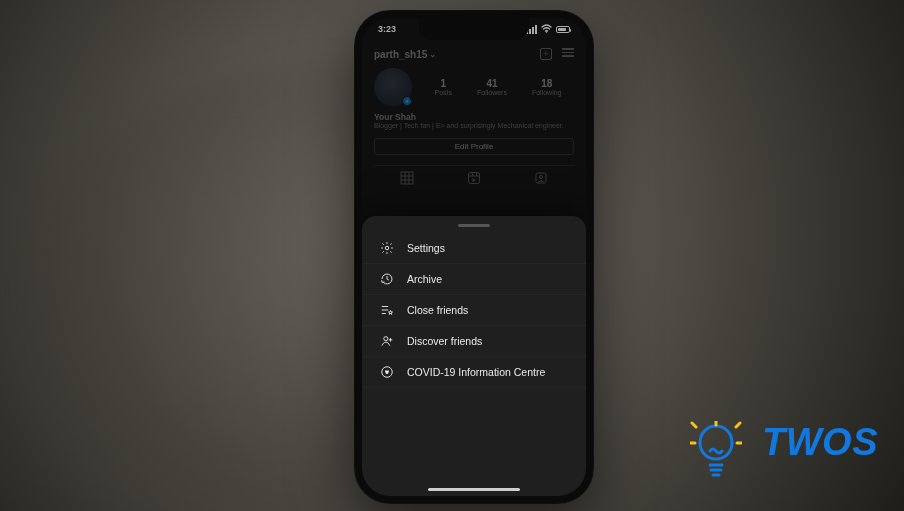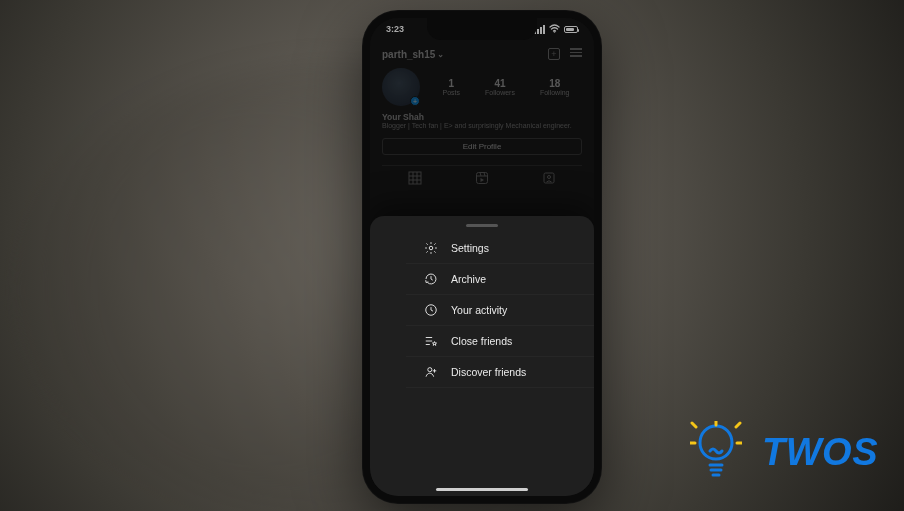--- a/index.html
+++ b/index.html
@@ -19,21 +19,21 @@
     width: 640px; height: 460px;
     background: radial-gradient(circle at 38% 50%, #4a463f 0%, #3a3731 40%, transparent 70%);
     border-radius: 50%;
     filter: blur(12px);
     opacity: 0.25;
   }
 
   
   .phone {
     position: absolute;
-    left: 362px;
+    left: 354px;
     top: 10px;
     width: 240px;
     height: 494px;
     background: #0a0a0a;
     border-radius: 36px;
     box-shadow: 0 20px 60px rgba(0,0,0,0.6), inset 0 0 2px rgba(255,255,255,0.1);
     padding: 8px;
   }
 
   .screen {
@@ -148,42 +148,41 @@
     box-shadow: 0 -10px 30px rgba(0,0,0,0.5);
   }
   .grabber {
     width: 32px; height: 3px; background: #555;
     border-radius: 2px; margin: 0 auto 6px;
   }
   .sheet-item {
     display: flex; align-items: center; gap: 13px;
     padding: 8px 18px;
     border-bottom: 1px solid rgba(255,255,255,0.035);
-    margin-left: 36px;
   }
   .sheet-item .si-icon {
     width: 14px; height: 14px;
     display: flex; align-items: center; justify-content: center;
     color: #e8e8e8;
   }
   .sheet-item .si-icon svg { width: 14px; height: 14px; stroke: #e8e8e8; fill: none; stroke-width: 1.6; }
   .si-label { font-size: 10.5px; color: #eaeaea; font-weight: 400; }
 
   .home-indicator {
     position: absolute; bottom: 5px; left: 50%;
     transform: translateX(-50%);
     width: 92px; height: 3.5px; background: #cfcfcf;
     border-radius: 3px;
   }
 
   
   .watermark {
     position: absolute;
     right: 26px; bottom: 28px;
-    display: flex; align-items: center; gap: 20px;
+    display: flex; align-items: flex-start; gap: 20px;
   }
   .wm-bulb {
     width: 52px; height: 62px;
     position: relative;
   }
   .wm-bulb svg { width: 52px; height: 62px; }
   .wm-text {
     font-size: 38px;
     font-weight: 800;
     font-style: italic;
@@ -312,29 +311,20 @@
         <div class="si-icon">
           <svg viewBox="0 0 24 24">
               <path d="M12 7v5l3 2"></path>
               <path d="M3.5 12a8.5 8.5 0 1 1 2.5 6"></path>
               <polyline points="3,14 3.5,18 7.5,17"></polyline>
             </svg>
         </div>
         <div class="si-label">Archive</div>
       </div>
 
-      <div class="sheet-item">
-        <div class="si-icon">
-          <svg viewBox="0 0 24 24">
-              <circle cx="12" cy="12" r="9"></circle>
-              <polyline points="12,7 12,12 15.5,14"></polyline>
-            </svg>
-        </div>
-        <div class="si-label">Your activity</div>
-      </div>
 
 
 
       <div class="sheet-item">
         <div class="si-icon">
           <svg viewBox="0 0 24 24">
               <line x1="3" y1="6" x2="14" y2="6"></line>
               <line x1="3" y1="12" x2="14" y2="12"></line>
               <line x1="3" y1="18" x2="10" y2="18"></line>
               <polygon points="18,13 19,15.5 21.5,15.5 19.5,17 20.2,19.5 18,18 15.8,19.5 16.5,17 14.5,15.5 17,15.5"></polygon>
@@ -348,20 +338,29 @@
           <svg viewBox="0 0 24 24">
               <circle cx="10" cy="8" r="3.5"></circle>
               <path d="M3.5 20c1-4 4-6 6.5-6s5.5 2 6.5 6"></path>
               <line x1="18" y1="7" x2="18" y2="13"></line>
               <line x1="15" y1="10" x2="21" y2="10"></line>
             </svg>
         </div>
         <div class="si-label">Discover friends</div>
       </div>
 
+      <div class="sheet-item">
+        <div class="si-icon">
+          <svg viewBox="0 0 24 24">
+              <circle cx="12" cy="12" r="9"></circle>
+              <path d="M12 16 C8 13 8 9 10.5 9 C12 9 12 10.5 12 10.5 C12 10.5 12 9 13.5 9 C16 9 16 13 12 16z" fill="#e8e8e8" stroke="none"></path>
+            </svg>
+        </div>
+        <div class="si-label">COVID-19 Information Centre</div>
+      </div>
     </div>
 
     <div class="home-indicator"></div>
   </div>
 </div>
 
 <div class="watermark">
   <div class="wm-bulb">
     <svg viewBox="0 0 52 62">
       <g stroke="#1178e0" fill="none" stroke-width="3" stroke-linecap="round">

